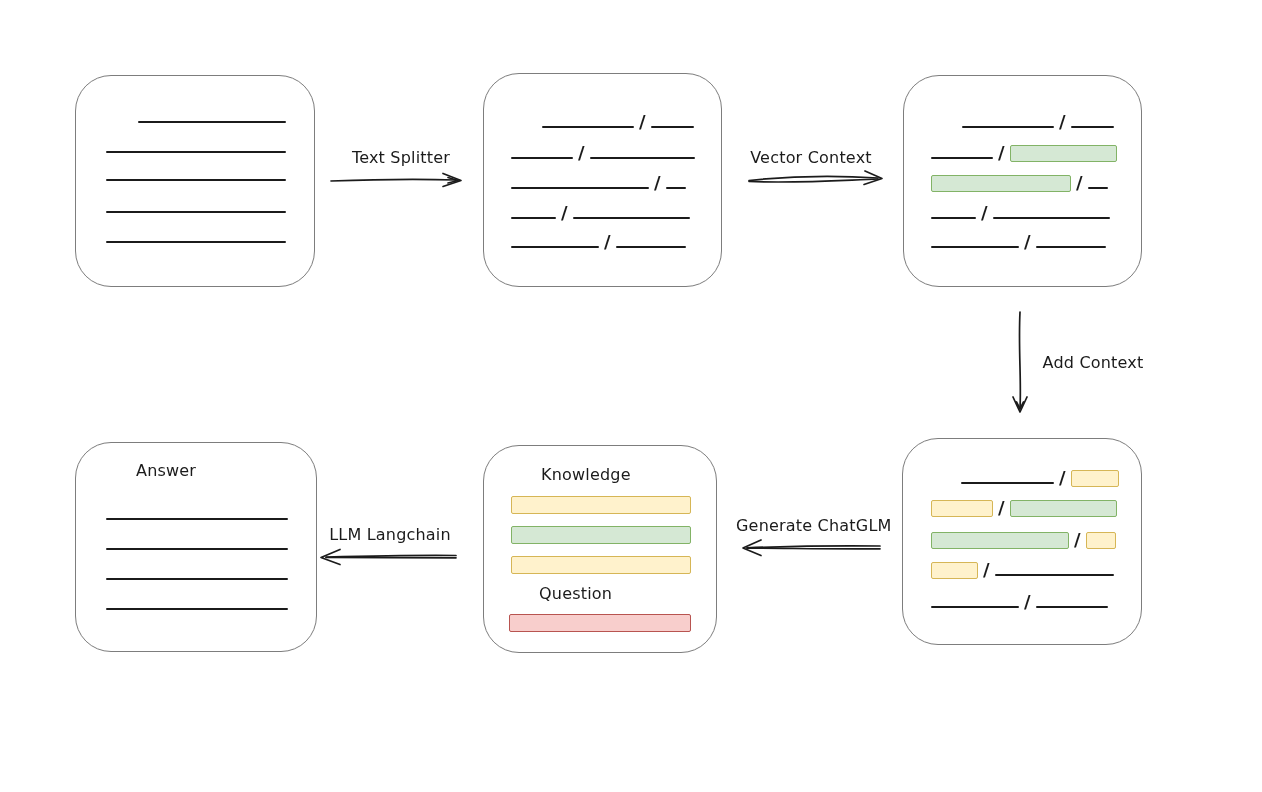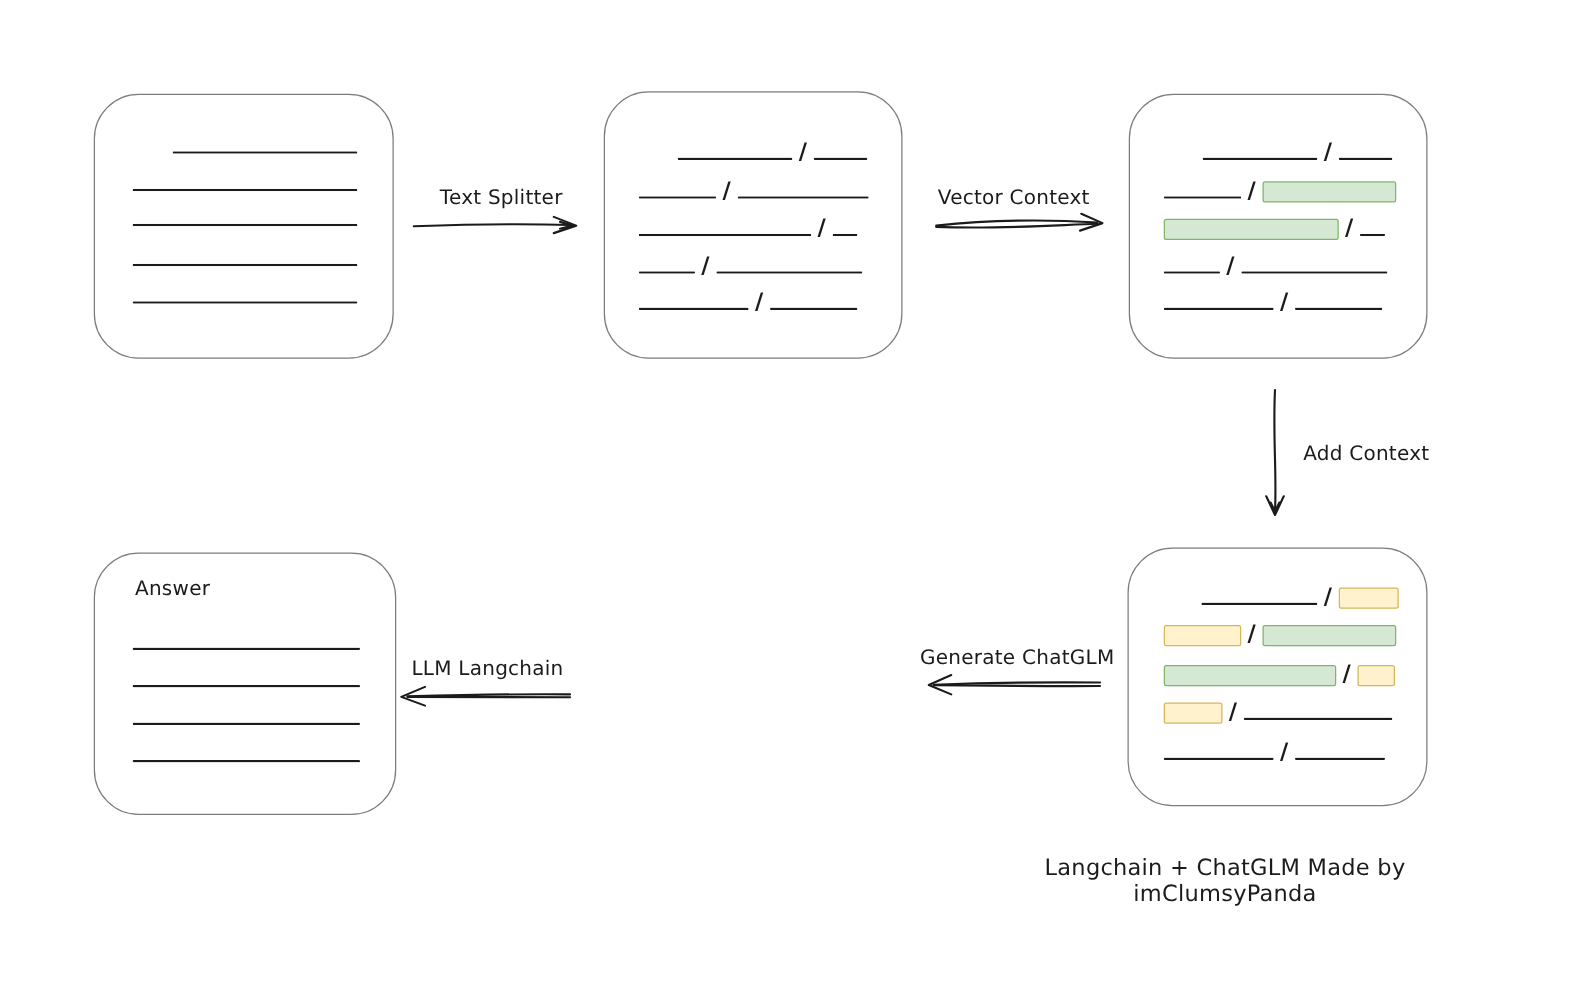--- a/index.html
+++ b/index.html
@@ -32,21 +32,21 @@
   }
   .chip.green{background:var(--green-fill);border-color:var(--green-stroke);}
   .chip.yellow{background:var(--yellow-fill);border-color:var(--yellow-stroke);}
   .bar{
     position:absolute;height:18px;box-sizing:border-box;
     border:1.6px solid;border-radius:2px;
   }
   .bar.yellow{background:var(--yellow-fill);border-color:var(--yellow-stroke);}
   .bar.green{background:var(--green-fill);border-color:var(--green-stroke);}
   .bar.red{background:var(--red-fill);border-color:var(--red-stroke);}
-  .node-title{position:absolute;font-size:16px;font-weight:500;letter-spacing:.2px;}
+  .node-title{position:absolute;font-size:16px;font-weight:500;letter-spacing:.2px;margin-left:28px;}
   .edge-label{
     position:absolute;font-size:16px;font-weight:400;letter-spacing:.2px;
     text-align:center;white-space:nowrap;
   }
   .caption{
     position:absolute;left:760px;top:684px;width:440px;text-align:center;
     font-size:18px;font-weight:500;letter-spacing:.2px;
   }
   svg.arrows{position:absolute;left:0;top:0;width:1262px;height:792px;pointer-events:none;}
   svg.arrows path{fill:none;stroke:var(--ink);stroke-width:1.7;stroke-linecap:round;stroke-linejoin:round;}
@@ -169,30 +169,37 @@
       <span class="slash">/</span>
       <span class="seg" style="width:119px;"></span>
     </div>
     <div class="row" style="left:28px;top:149px;">
       <span class="seg" style="width:88px;"></span>
       <span class="slash">/</span>
       <span class="seg" style="width:72px;"></span>
     </div>
   </div>
 
+  <div class="node" style="left:483px;top:445px;width:234px;height:208px;">
+    <div class="node-title" style="left:29px;top:19px;">Knowledge</div>
+    <div class="bar yellow" style="left:27px;top:50px;width:180px;"></div>
+    <div class="bar green" style="left:27px;top:80px;width:180px;"></div>
+    <div class="bar yellow" style="left:27px;top:110px;width:180px;"></div>
+    <div class="node-title" style="left:27px;top:138px;">Question</div>
+    <div class="bar red" style="left:25px;top:168px;width:182px;"></div>
+  </div>
 
   <div class="node" style="left:75px;top:442px;width:242px;height:210px;">
     <div class="node-title" style="left:32px;top:18px;">Answer</div>
     <div class="abs-line" style="left:30px;top:75px;width:182px;"></div>
     <div class="abs-line" style="left:30px;top:105px;width:182px;"></div>
     <div class="abs-line" style="left:30px;top:135px;width:182px;"></div>
     <div class="abs-line" style="left:30px;top:165px;width:182px;"></div>
   </div>
 
   <div class="edge-label" style="left:336px;top:148px;width:130px;">Text Splitter</div>
   <div class="edge-label" style="left:746px;top:148px;width:130px;">Vector Context</div>
   <div class="edge-label" style="left:1033px;top:353px;width:120px;text-align:center;">Add Context</div>
   <div class="edge-label" style="left:736px;top:516px;width:146px;">Generate ChatGLM</div>
   <div class="edge-label" style="left:325px;top:525px;width:130px;">LLM Langchain</div>
 
-  <div class="caption">Langchain + ChatGLM Made by imClumsyPanda</div>
 
 </div>
 
 </body></html>

